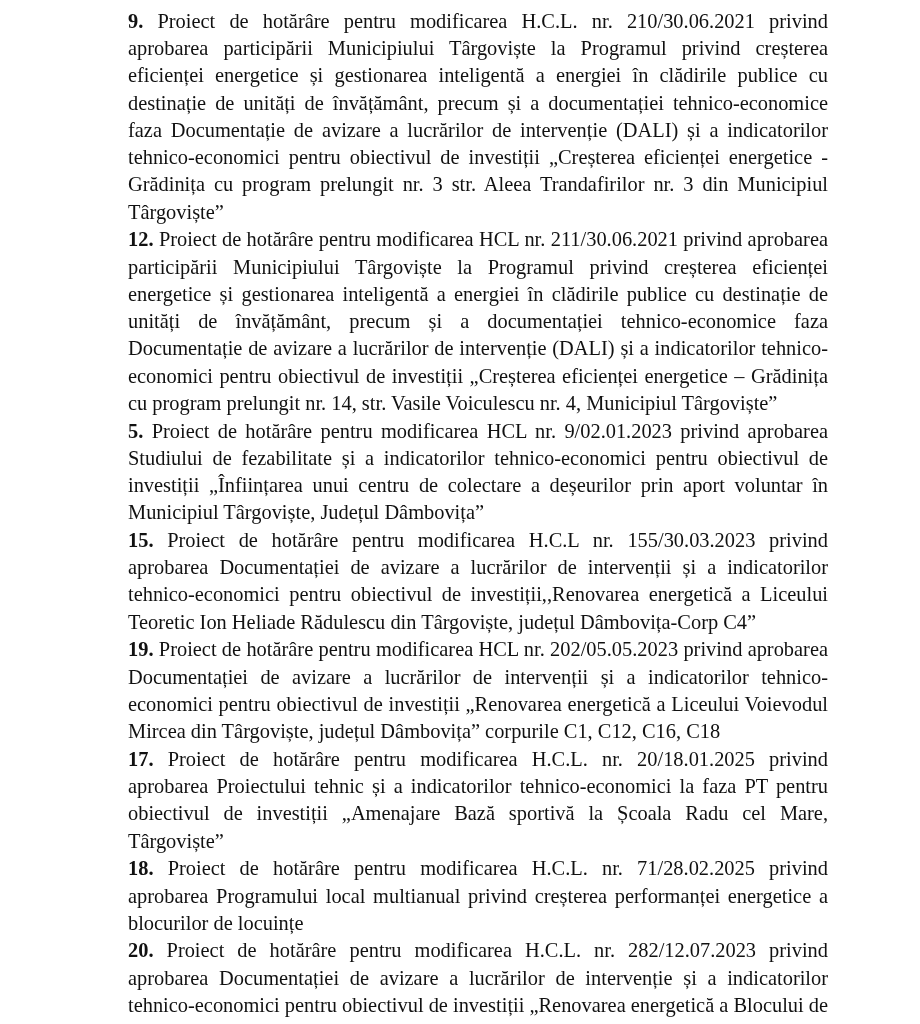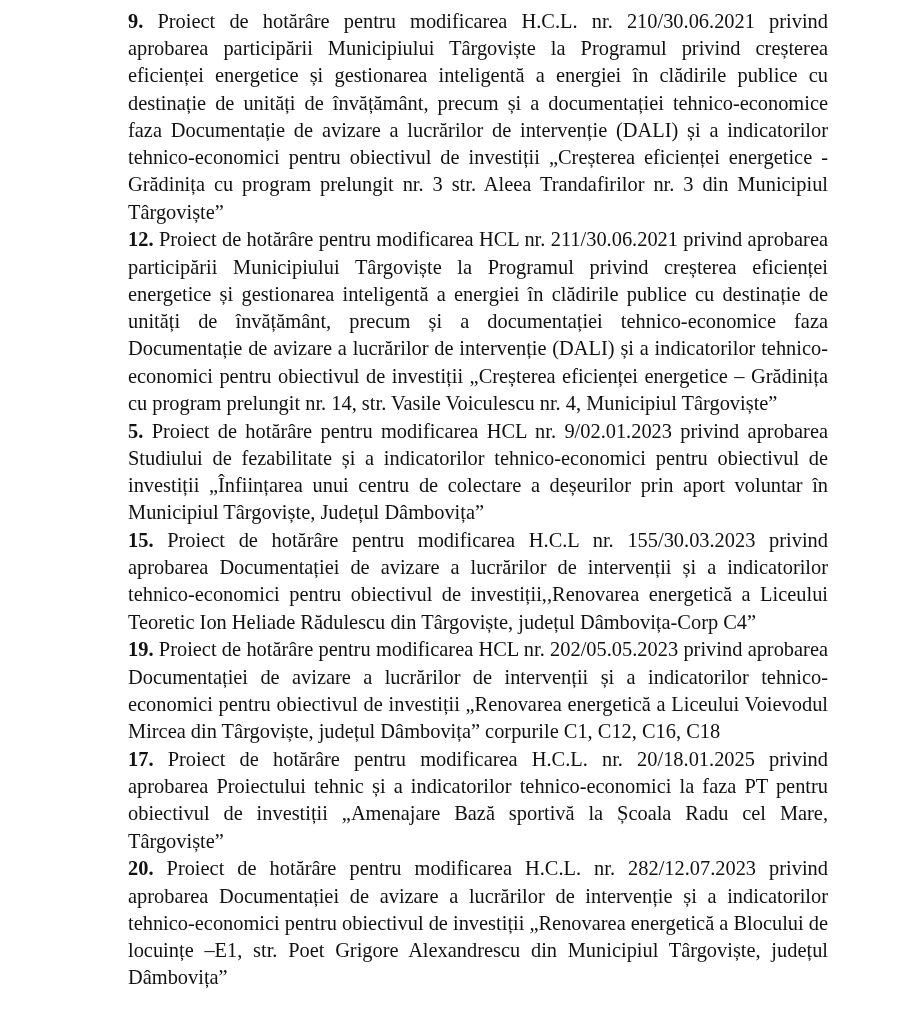--- a/index.html
+++ b/index.html
@@ -72,20 +72,24 @@
     <p class="item">
       <span class="num">19.</span>
       <span class="txt">Proiect de hotărâre pentru modificarea HCL nr. 202/05.05.2023 privind aprobarea Documentației de avizare a lucrărilor de intervenții și a indicatorilor tehnico-economici pentru obiectivul de investiții „Renovarea energetică a Liceului Voievodul Mircea din Târgoviște, județul Dâmbovița” corpurile C1, C12, C16, C18</span>
     </p>
 
     <p class="item">
       <span class="num">17.</span>
       <span class="txt">Proiect de hotărâre pentru modificarea H.C.L. nr. 20/18.01.2025 privind aprobarea Proiectului tehnic și a indicatorilor tehnico-economici la faza PT pentru obiectivul de investiții „Amenajare Bază sportivă la Școala Radu cel Mare, Târgoviște”</span>
     </p>
 
+    <p class="item">
+      <span class="num">18.</span>
+      <span class="txt">Proiect de hotărâre pentru modificarea H.C.L. nr. 71/28.02.2025 privind aprobarea Programului local multianual privind creșterea performanței energetice a blocurilor de locuințe</span>
+    </p>
 
     <p class="item">
       <span class="num">20.</span>
       <span class="txt">Proiect de hotărâre pentru modificarea H.C.L. nr. 282/12.07.2023 privind aprobarea Documentației de avizare a lucrărilor de intervenție și a indicatorilor tehnico-economici pentru obiectivul de investiții „Renovarea energetică a Blocului de locuințe –E1, str. Poet Grigore Alexandrescu din Municipiul Târgoviște, județul Dâmbovița”</span>
     </p>
 
   </div>
 </div>
 
 </body></html>

